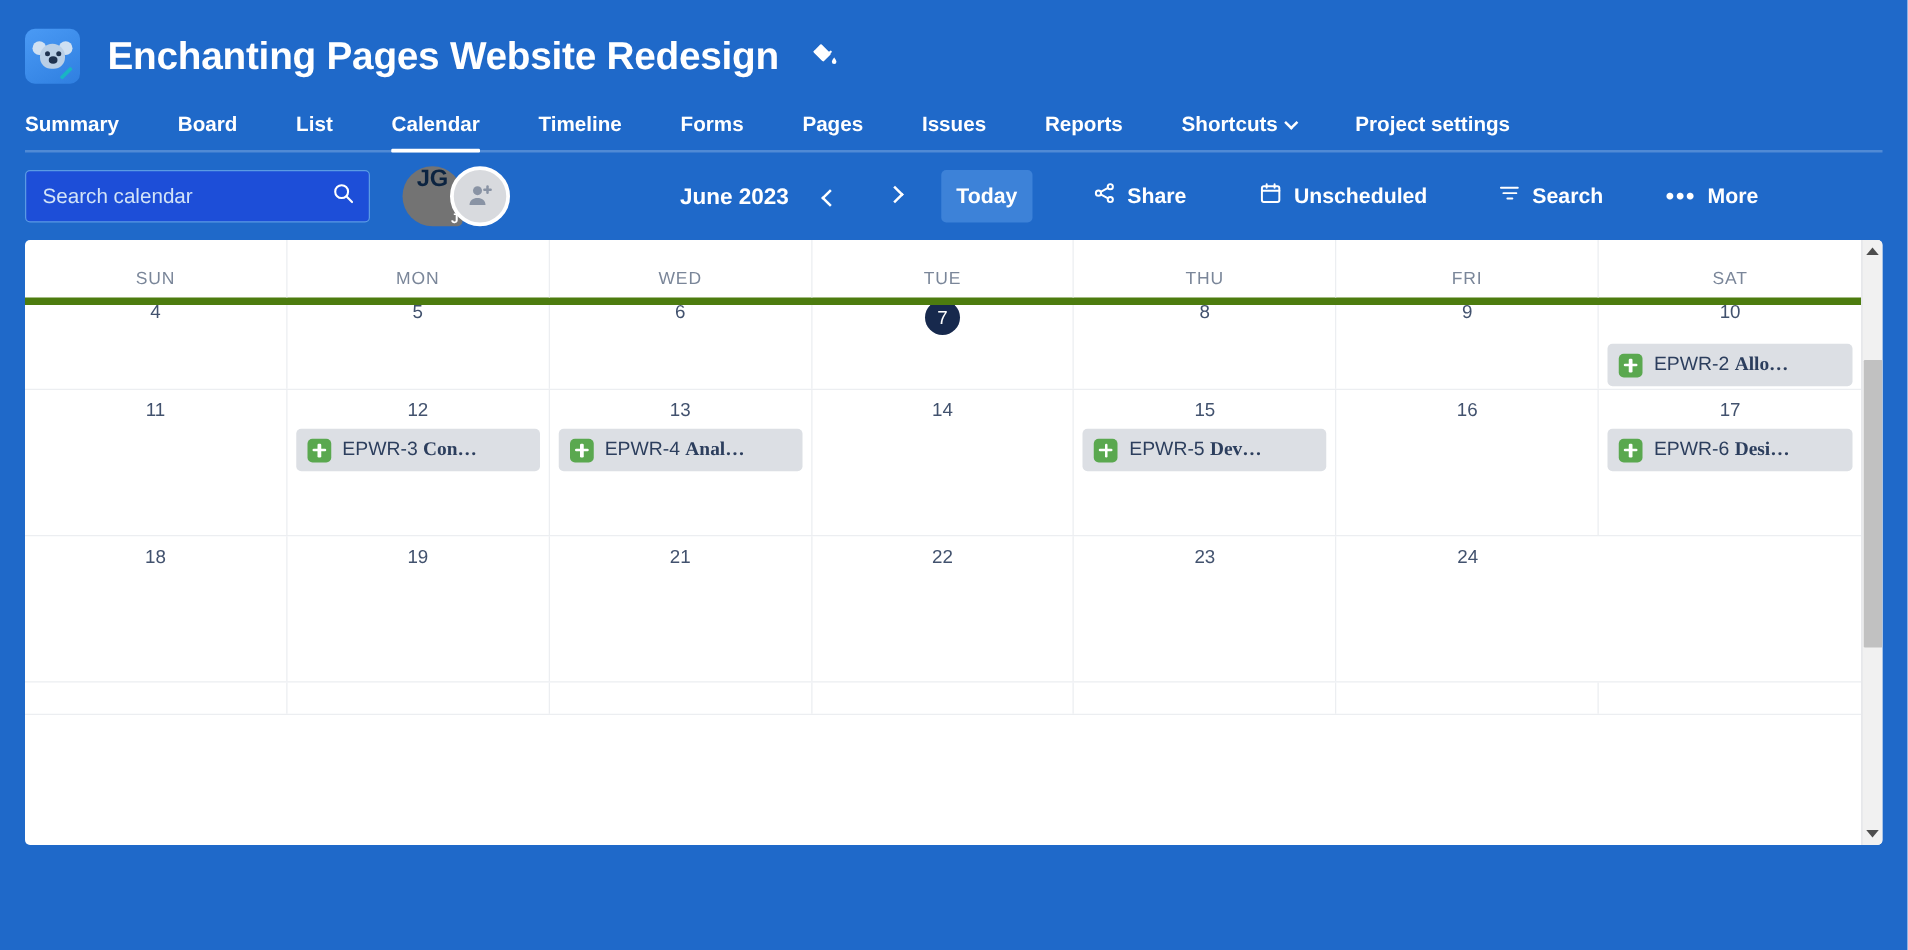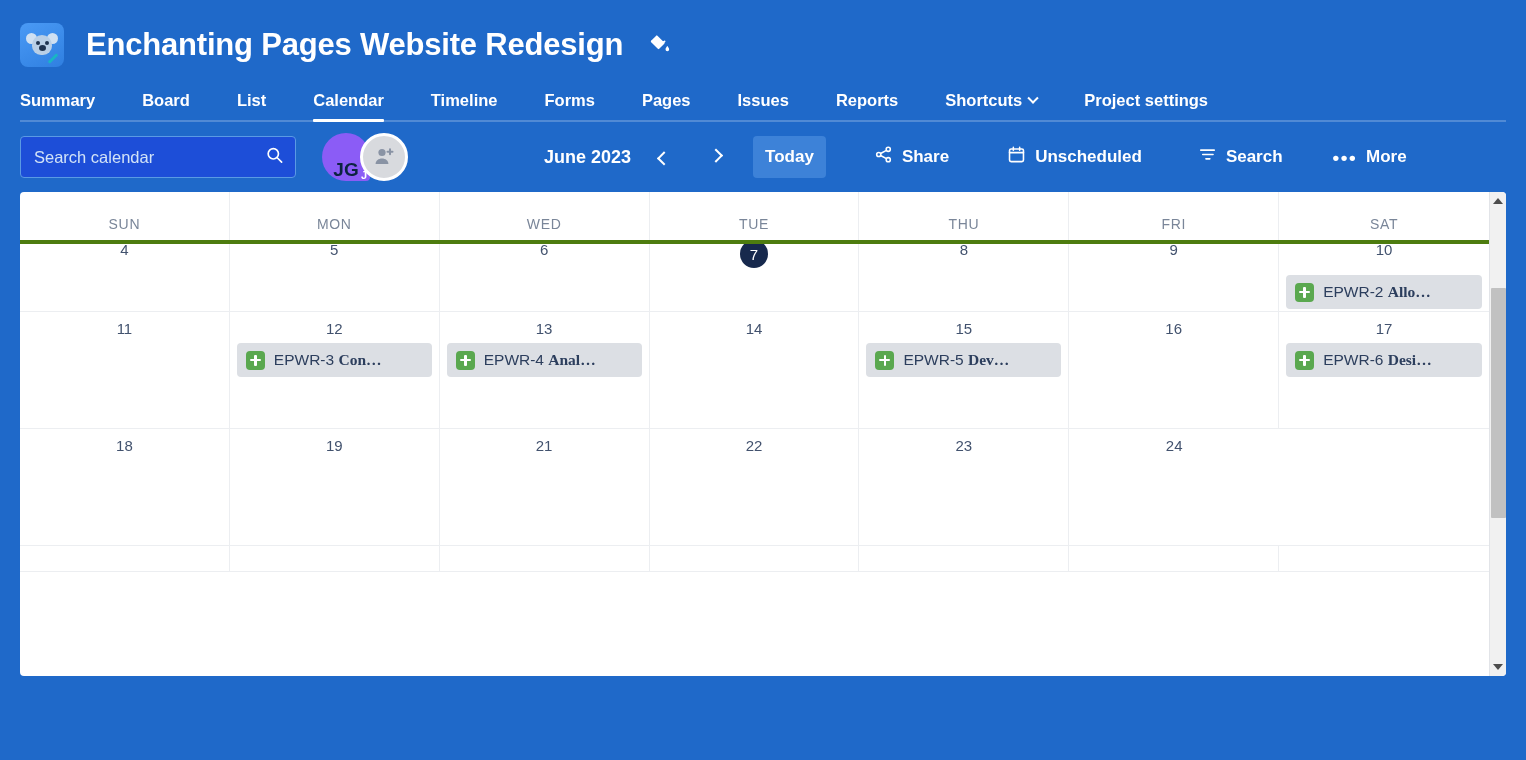--- a/index.html
+++ b/index.html
@@ -157,25 +157,25 @@
     position: absolute; right: 12px; top: 50%;
     transform: translateY(-50%);
     pointer-events: none;
   }
 
   .avatars { display: flex; align-items: center; margin-left: 26px; }
 
   .avatar-jg {
     width: 48px; height: 48px;
     border-radius: 50%;
-    background: #8b5cf6;
+    background: #737373;
     color: #0b2340;
     font-size: 19px;
     font-weight: 700;
-    display: flex; align-items: flex-end; justify-content: center;
+    display: flex; align-items: flex-start; justify-content: center;
     position: relative;
     cursor: pointer;
     border-bottom-right-radius: 4px;
   }
   .avatar-jg .badge-j {
     position: absolute;
     right: 3px; bottom: 0px;
     font-size: 11px;
     font-weight: 700;
     color: #ffffff;
@@ -263,21 +263,21 @@
     display: flex;
     flex-direction: column;
     overflow: hidden;
   }
 
   .dow-row {
     display: grid;
     grid-template-columns: repeat(7, 1fr);
     height: 52px;
     flex: 0 0 auto;
-    border-bottom: 4px solid #4d7c0f;
+    border-bottom: 6px solid #4d7c0f;
   }
   .dow-cell {
     display: flex;
     align-items: flex-end;
     justify-content: center;
     padding-bottom: 8px;
     font-size: 14px;
     color: #7a8699;
     letter-spacing: 0.7px;
     border-right: 1px solid #eceef1;

